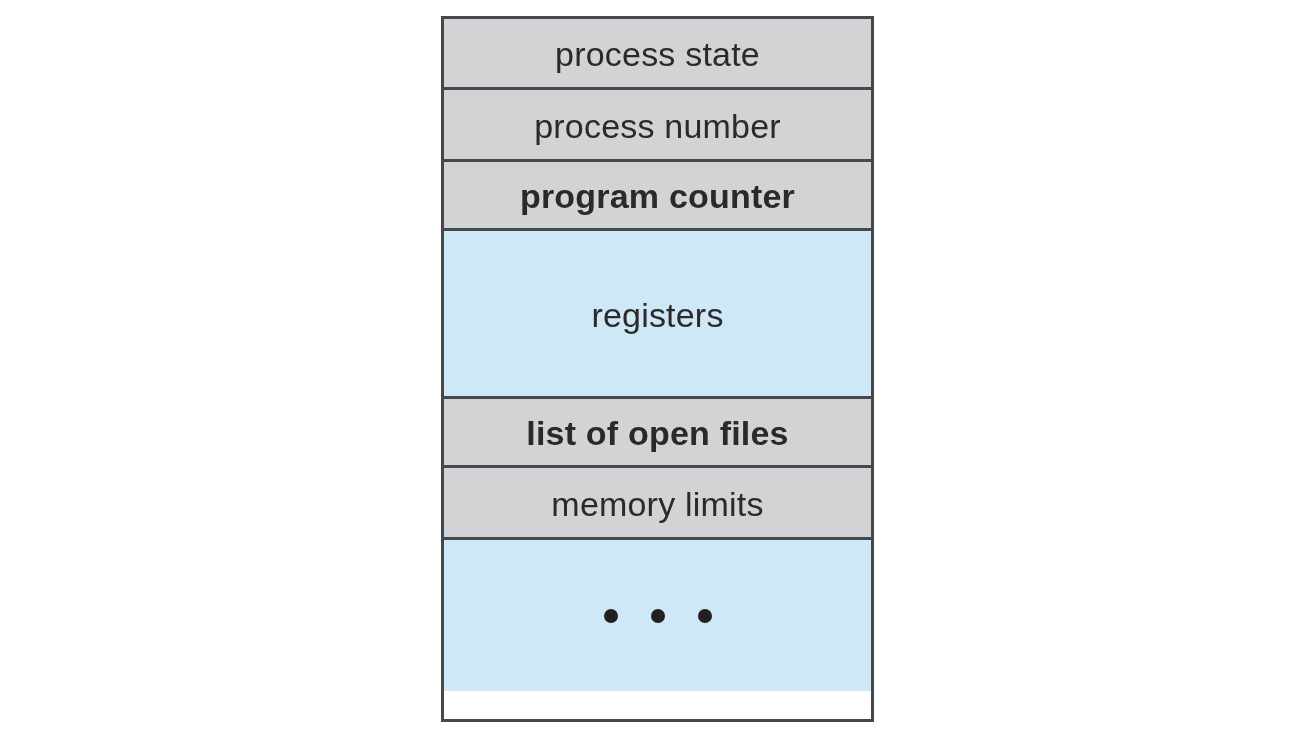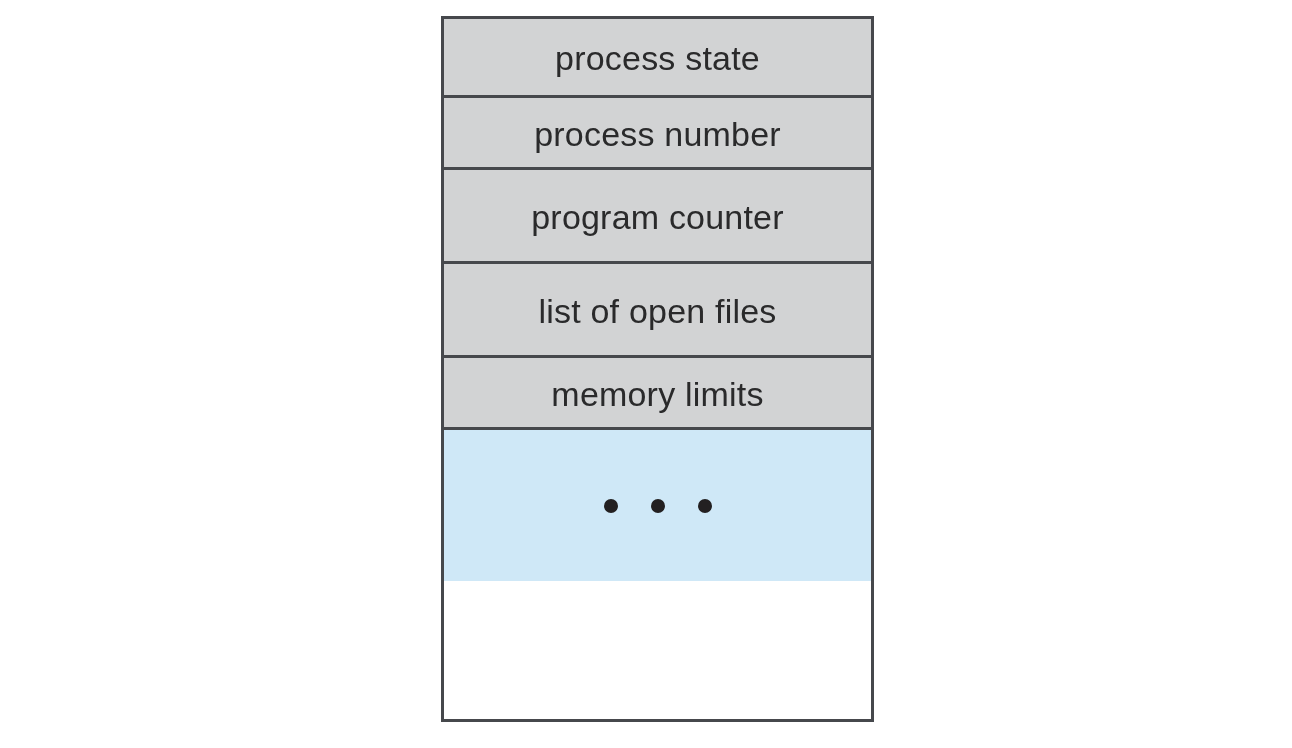--- a/index.html
+++ b/index.html
@@ -44,23 +44,23 @@
   .row.gray { background: var(--row-gray); }
   .row.blue { background: var(--row-blue); }
   .row-label {
     color: var(--text);
     font-size: 34px;
     line-height: 1;
     letter-spacing: 0.2px;
     white-space: nowrap;
     padding-top: 2px;
   }
-  .h-71  { height: 79px; }
+  .h-71  { height: 71px; }
   .h-72  { height: 72px; }
-  .h-74  { height: 94px; }
+  .h-74  { height: 69px; font-weight: bold; }
   .h-168 { height: 168px; }
   .h-151 { height: 151px; }
   .dots {
     display: flex;
     align-items: center;
     gap: 33px;
   }
   .dot {
     width: 14px;
     height: 14px;
@@ -78,20 +78,23 @@
   </div>
 
   <div class="row gray h-72">
     <span class="row-label">process number</span>
   </div>
 
   <div class="row gray h-74">
     <span class="row-label">program counter</span>
   </div>
 
+  <div class="row blue h-168">
+    <span class="row-label">registers</span>
+  </div>
 
   <div class="row gray h-74">
     <span class="row-label">list of open files</span>
   </div>
 
   <div class="row gray h-72">
     <span class="row-label">memory limits</span>
   </div>
 
   <div class="row blue h-151">

